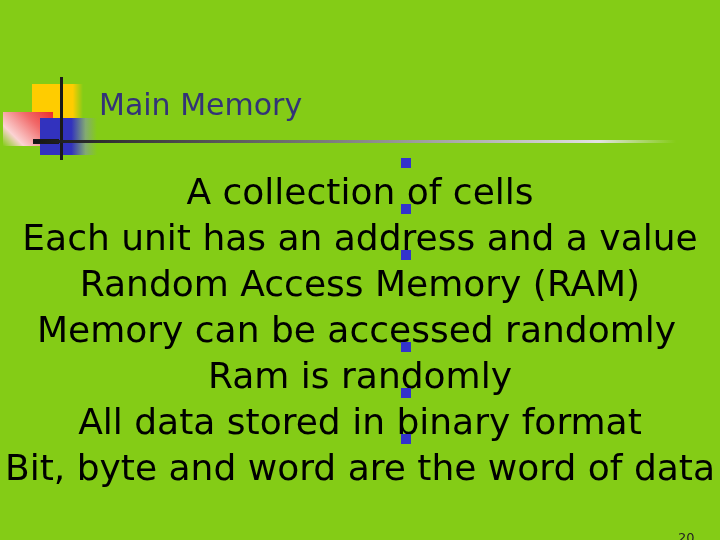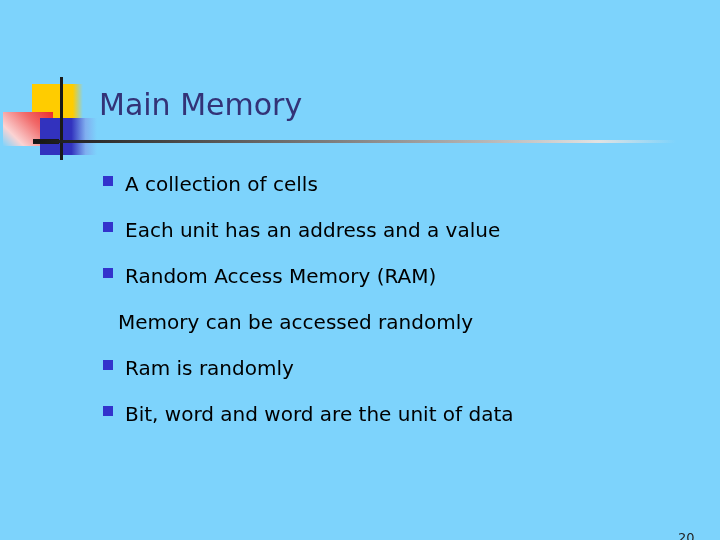--- a/index.html
+++ b/index.html
@@ -1,20 +1,20 @@
 <!DOCTYPE html>
 <html style="--title: #333377; --bullet: #3333cc; --body-text: #000000; --decor-yellow: #ffcc00; --decor-red: #ee2b2b; --decor-blue: #3232be; --line: #1a1a1a;"><head>
 <meta charset="utf-8">
 <style>
   html, body { margin: 0; padding: 0; }
   .slide {
     position: relative;
     width: 720px;
     height: 540px;
-    background: #7dd3fc;
+    background: #84cc16;
     overflow: hidden;
     font-family: "DejaVu Sans", sans-serif;
   }
 
   
   .d-yellow {
     position: absolute; left: 32px; top: 84px; width: 51px; height: 34px;
     background: linear-gradient(90deg, var(--decor-yellow, #ffcc00) 0%, var(--decor-yellow, #ffcc00) 80%, rgba(255,255,255,0) 100%);
   }
   .d-red {
@@ -45,23 +45,24 @@
     white-space: nowrap;
   }
 
   .bullets {
     position: absolute; left: 0; top: 161px; right: 0;
     margin: 0; padding: 0; list-style: none;
   }
   .bullets li {
     height: 46px;
     display: flex; align-items: center;
-    font-size: 20px;
+    font-size: 36px;
     color: var(--body-text, #000000);
     white-space: nowrap;
+    flex-direction: column;
   }
   .bullets .sq {
     flex: none;
     width: 10px; height: 10px;
     margin-left: 103px; margin-right: 12px;
     background: var(--bullet, #3333cc);
     transform: translateY(-3px);
   }
   .bullets li.no-bullet .sq { visibility: hidden; }
   .bullets li.no-bullet .txt { margin-left: -7px; }
@@ -102,19 +103,23 @@
       <li class="no-bullet">
       <span class="sq"></span>
       <span class="txt">Memory can be accessed randomly</span>
     </li>
       <li>
       <span class="sq"></span>
       <span class="txt">Ram is randomly</span>
     </li>
       <li>
       <span class="sq"></span>
-      <span class="txt">Bit, word and word are the unit of data</span>
+      <span class="txt">All data stored in binary format</span>
+    </li>
+      <li>
+      <span class="sq"></span>
+      <span class="txt">Bit, byte and word are the word of data</span>
     </li>
     </ul>
 
   <div class="page-number">20</div>
 
 </div>
 
 </body></html>

